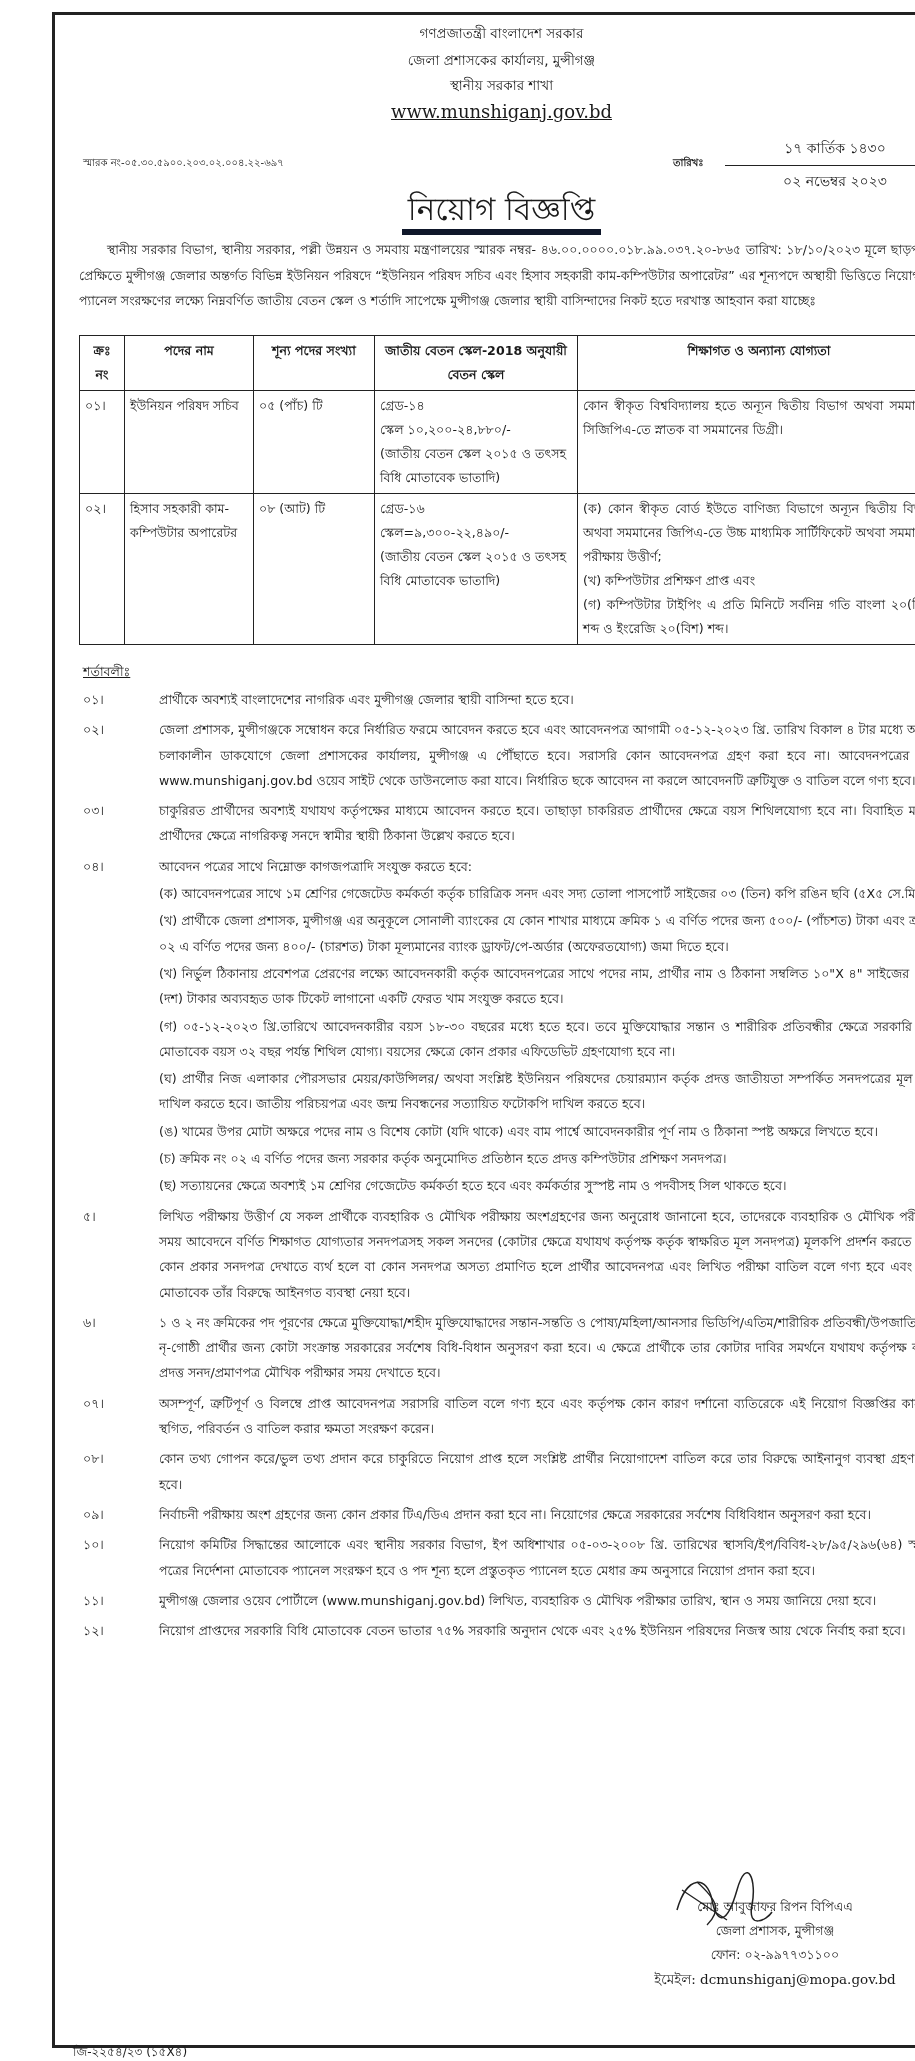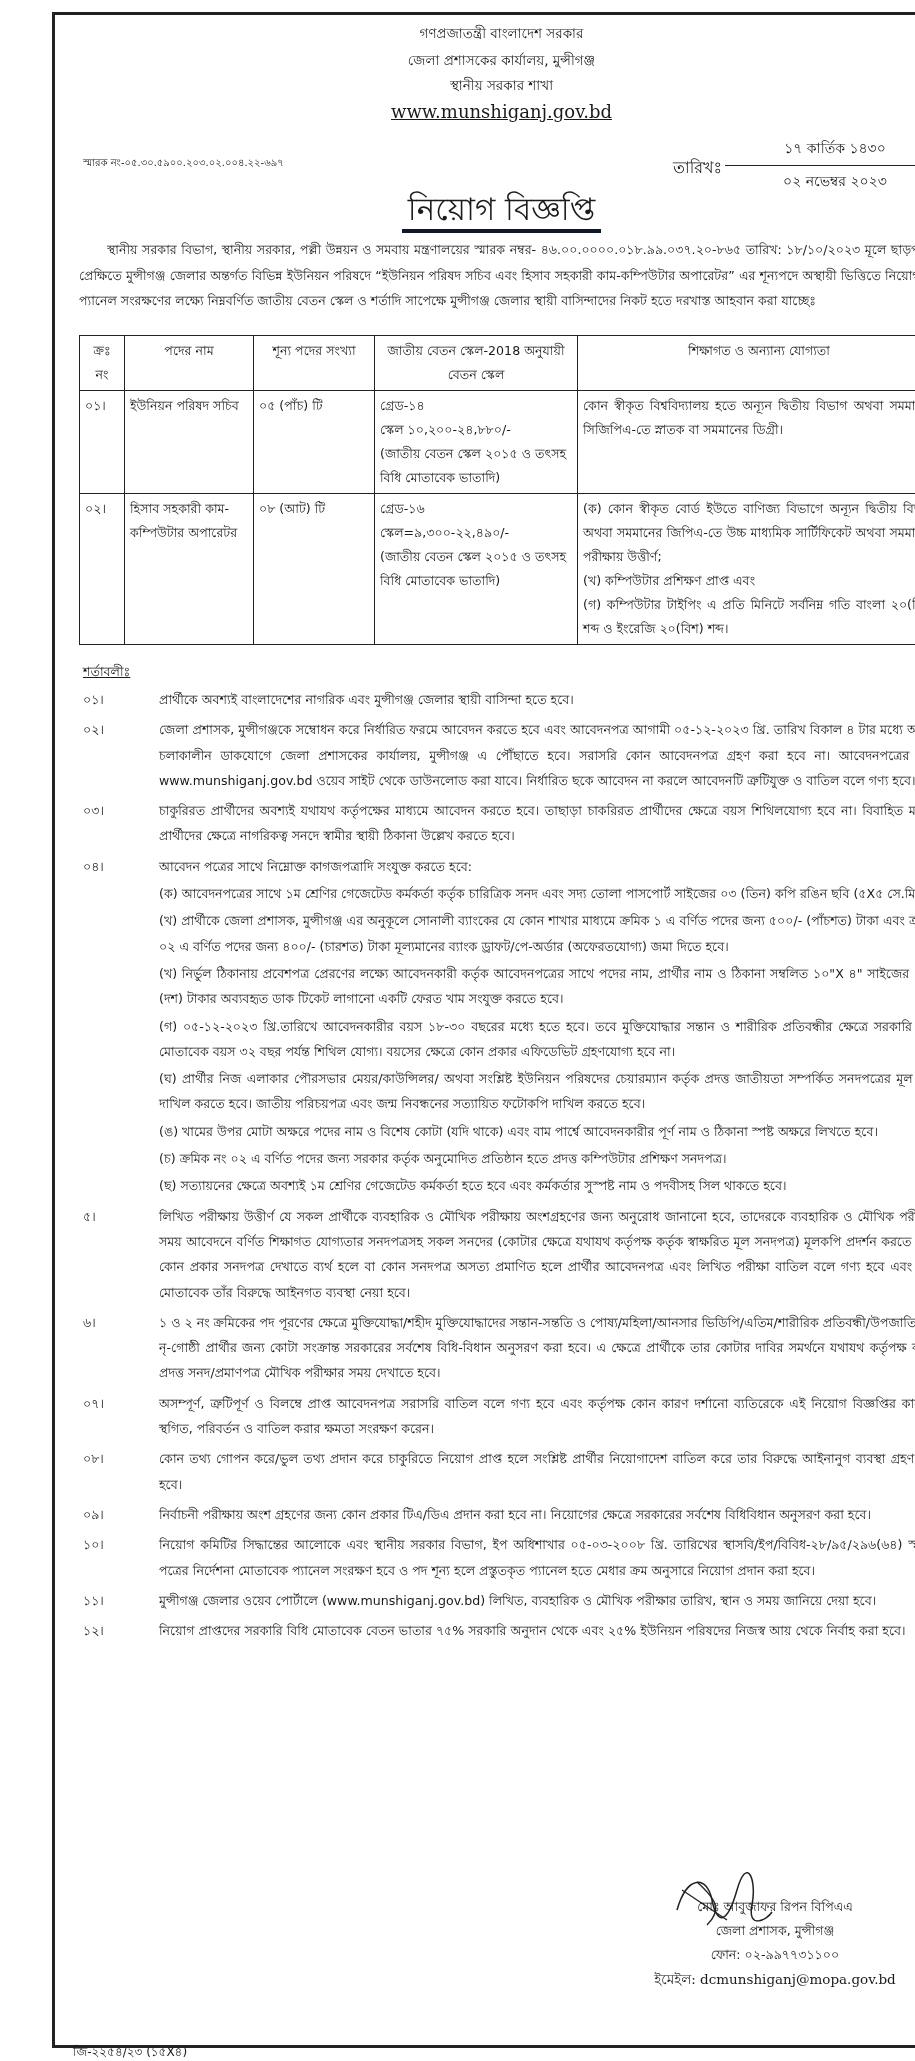--- a/index.html
+++ b/index.html
@@ -11,41 +11,41 @@
     .frame {
       position: absolute; left: 6px; top: 12px; width: 899px; height: 2036px;
       border: 3px solid #222; box-sizing: border-box; background: #fff; margin-left: 46px;
     }
     .hdr { position: absolute; left: 0; width: 100%; text-align: center; font-size: 13.5px; }
     .hdr1 { top: 8px; }
     .hdr2 { top: 35px; }
     .hdr3 { top: 60px; }
     .hdr-url { top: 86px; font-family: "DejaVu Serif", "Liberation Serif", serif; font-size: 18px; text-decoration: underline; }
     .memo { position: absolute; left: 28px; top: 140px; font-size: 10px; }
-    .date-label { position: absolute; left: 618px; top: 140px; font-size: 16px; }
+    .date-label { position: absolute; left: 618px; top: 140px; font-size: 10px; font-weight: bold; }
     .date-box { position: absolute; left: 670px; top: 122px; width: 220px; text-align: center; font-size: 14px; }
     .date-box .d1 { padding-bottom: 4px; border-bottom: 1.5px solid #222; }
     .date-box .d2 { padding-top: 4px; }
     .title {
       position: absolute; left: 0; width: 100%; top: 170px; text-align: center;
       font-size: 31px; font-family: "DejaVu Sans", sans-serif;
     }
-    .title span { border-bottom: 4px solid #0f172a; padding: 0 6px 2px; }
+    .title span { border-bottom: 6px solid #0f172a; padding: 0 6px 2px; }
     .intro {
       position: absolute; left: 24px; top: 222px; width: 855px;
       font-size: 12.6px; line-height: 25.5px; text-align: justify; text-indent: 28px;
     }
     table.posts {
       position: absolute; left: 24px; top: 320px; width: 862px;
       border-collapse: collapse; font-size: 12.6px;
     }
     table.posts th, table.posts td {
       border: 1.2px solid #222; vertical-align: top; padding: 3px 5px; line-height: 24px;
     }
-    table.posts th { font-weight: normal; text-align: center; }
+    table.posts th { font-weight: bold; text-align: center; }
     .c-sl { width: 34px; } .c-name { width: 118px; } .c-vac { width: 110px; }
     .c-scale { width: 192px; } .c-qual { text-align: justify; }
     .qual-line { display: block; }
     .conds-title {
       position: absolute; left: 28px; top: 648px; font-size: 12.6px; text-decoration: underline;
     }
     .conds { position: absolute; left: 28px; top: 672px; width: 856px; }
     .cond { display: flex; font-size: 12.6px; line-height: 25.3px; margin-bottom: 5px; }
     .cond .num { width: 76px; flex-shrink: 0; }
     .cond .body { flex: 1; text-align: justify; }

